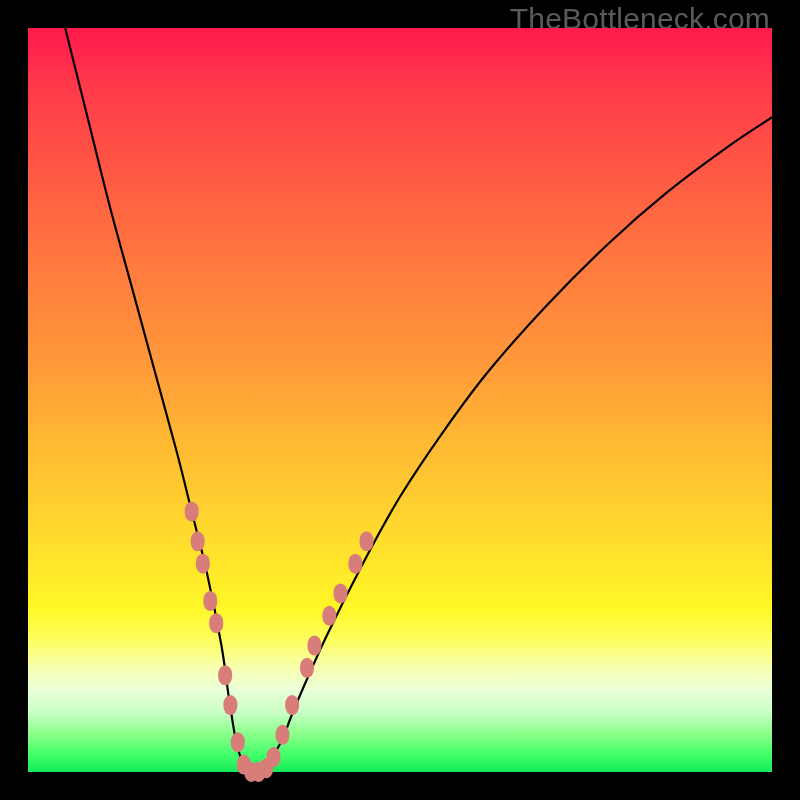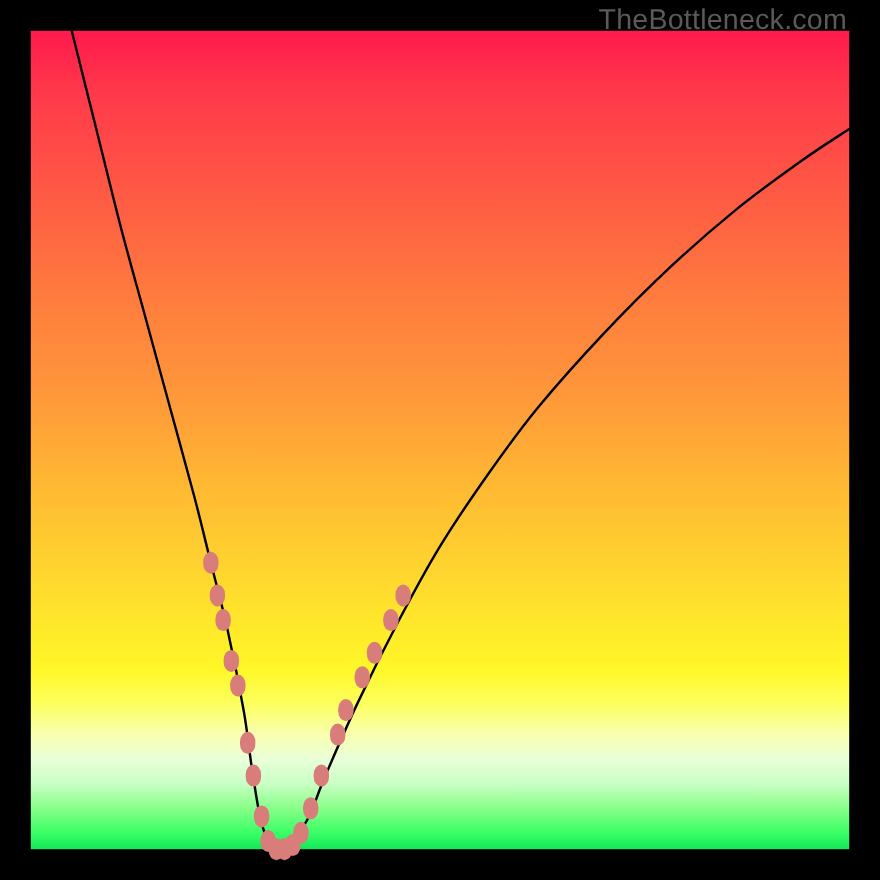--- a/index.html
+++ b/index.html
@@ -42,21 +42,21 @@
       #88ff88 95%,
       #3aff66 98%,
       #14e85a 100%
     );
   }
   .watermark {
     position: absolute;
     top: 2px;
     right: 30px;
     color: #5a5a5a;
-    font-size: 26px;
+    font-size: 30px;
     font-weight: 500;
     letter-spacing: 0.2px;
     user-select: none;
   }
   svg.curve {
     position: absolute;
     top: 0; left: 0;
     width: 744px;
     height: 744px;
     overflow: visible;

